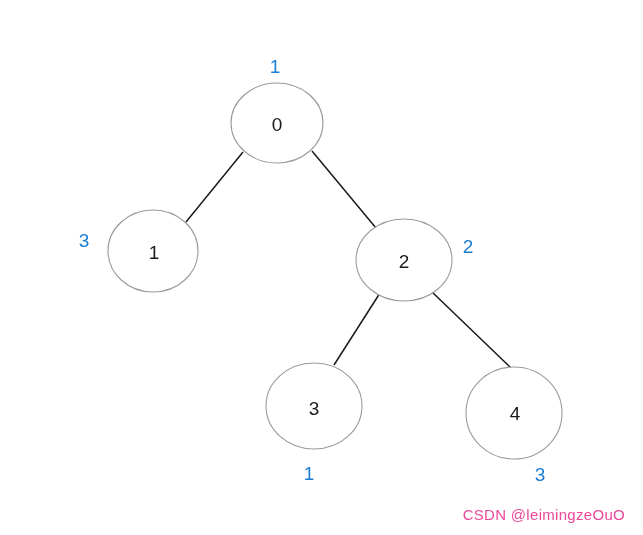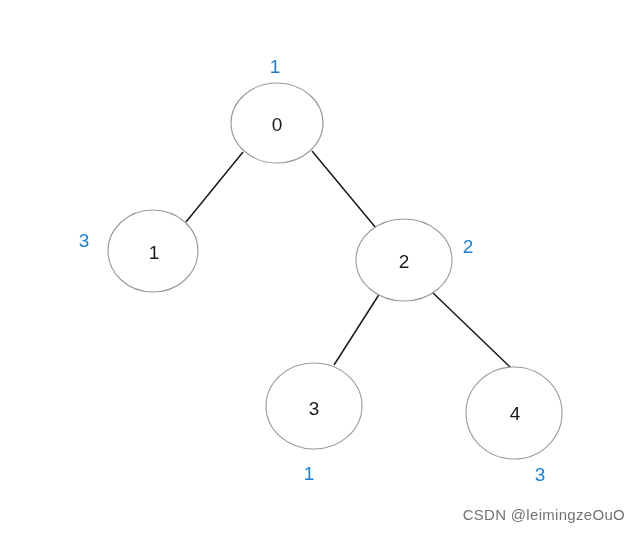--- a/index.html
+++ b/index.html
@@ -51,21 +51,21 @@
     fill: #1a7fd4;
     text-anchor: middle;
     dominant-baseline: central;
   }
   .watermark {
     position: absolute;
     right: 18px;
     bottom: 12px;
     font-family: "Liberation Sans", sans-serif;
     font-size: 15px;
-    color: #737373;
+    color: #ec4899;
     letter-spacing: 0.3px;
     white-space: nowrap;
     user-select: none;
   }
 </style>
 </head>
 <body>
 
 <div id="canvas">
   <svg class="diagram-svg" viewBox="0 0 643 535" xmlns="http://www.w3.org/2000/svg">

